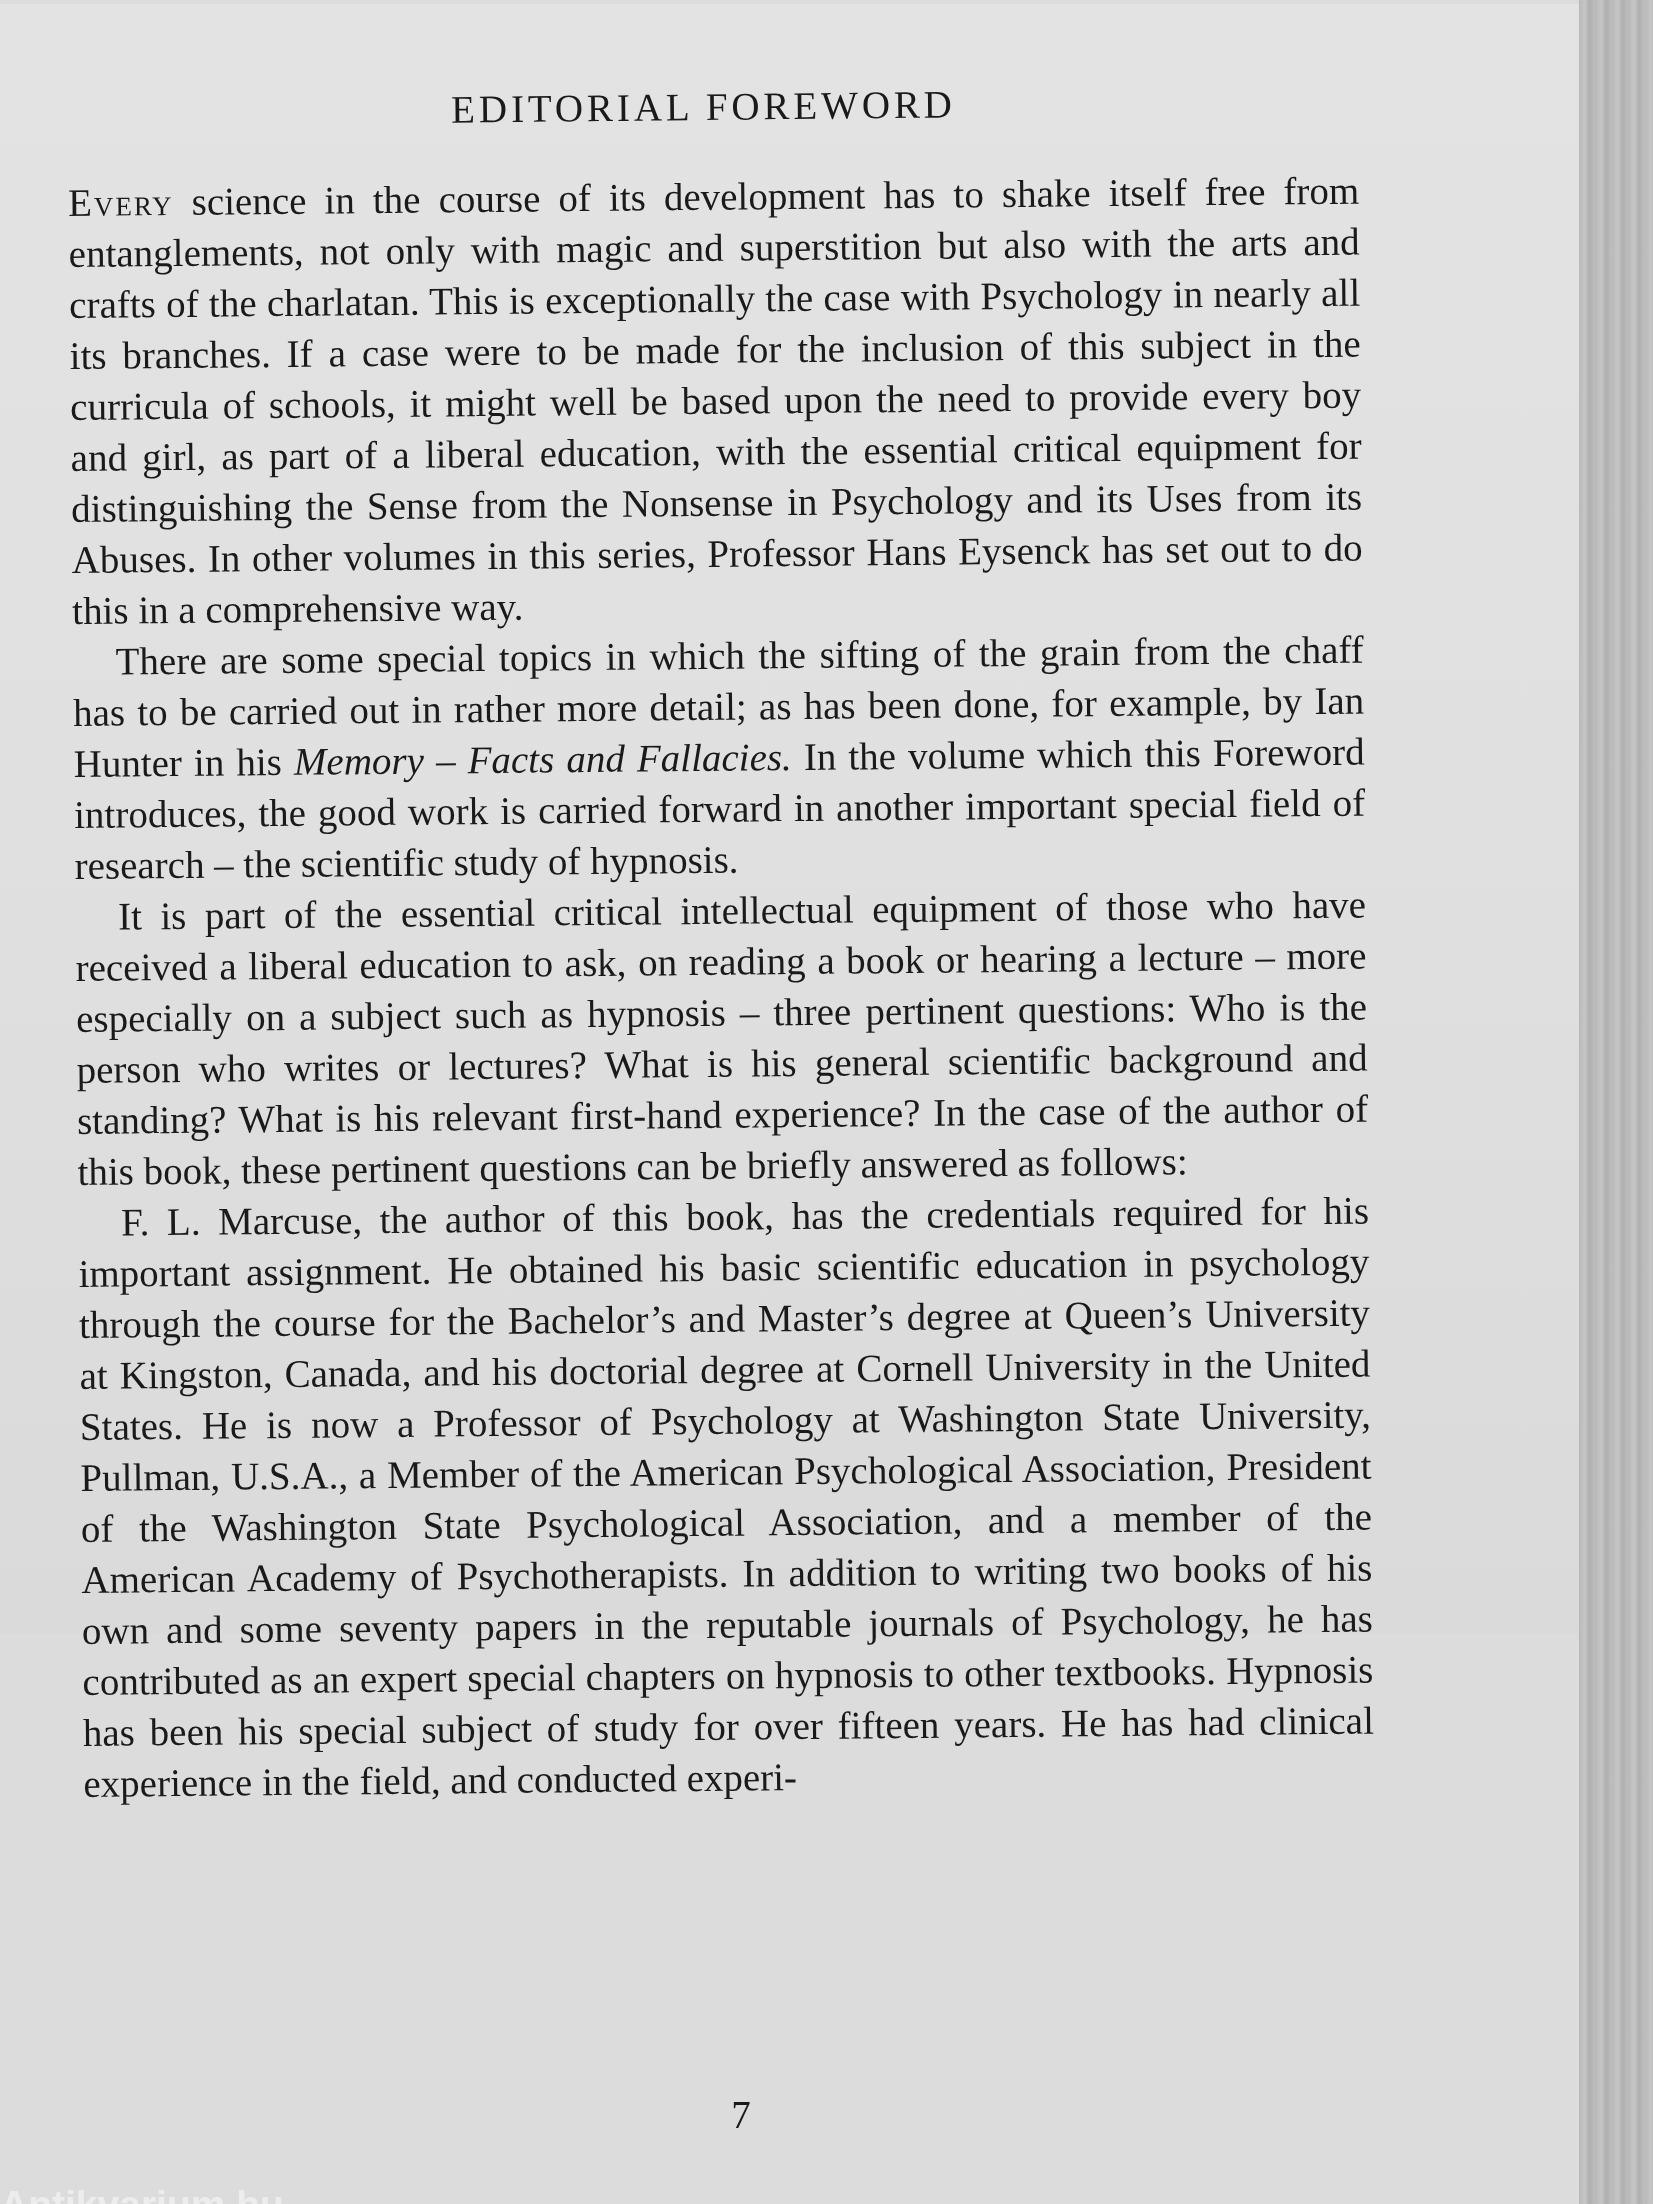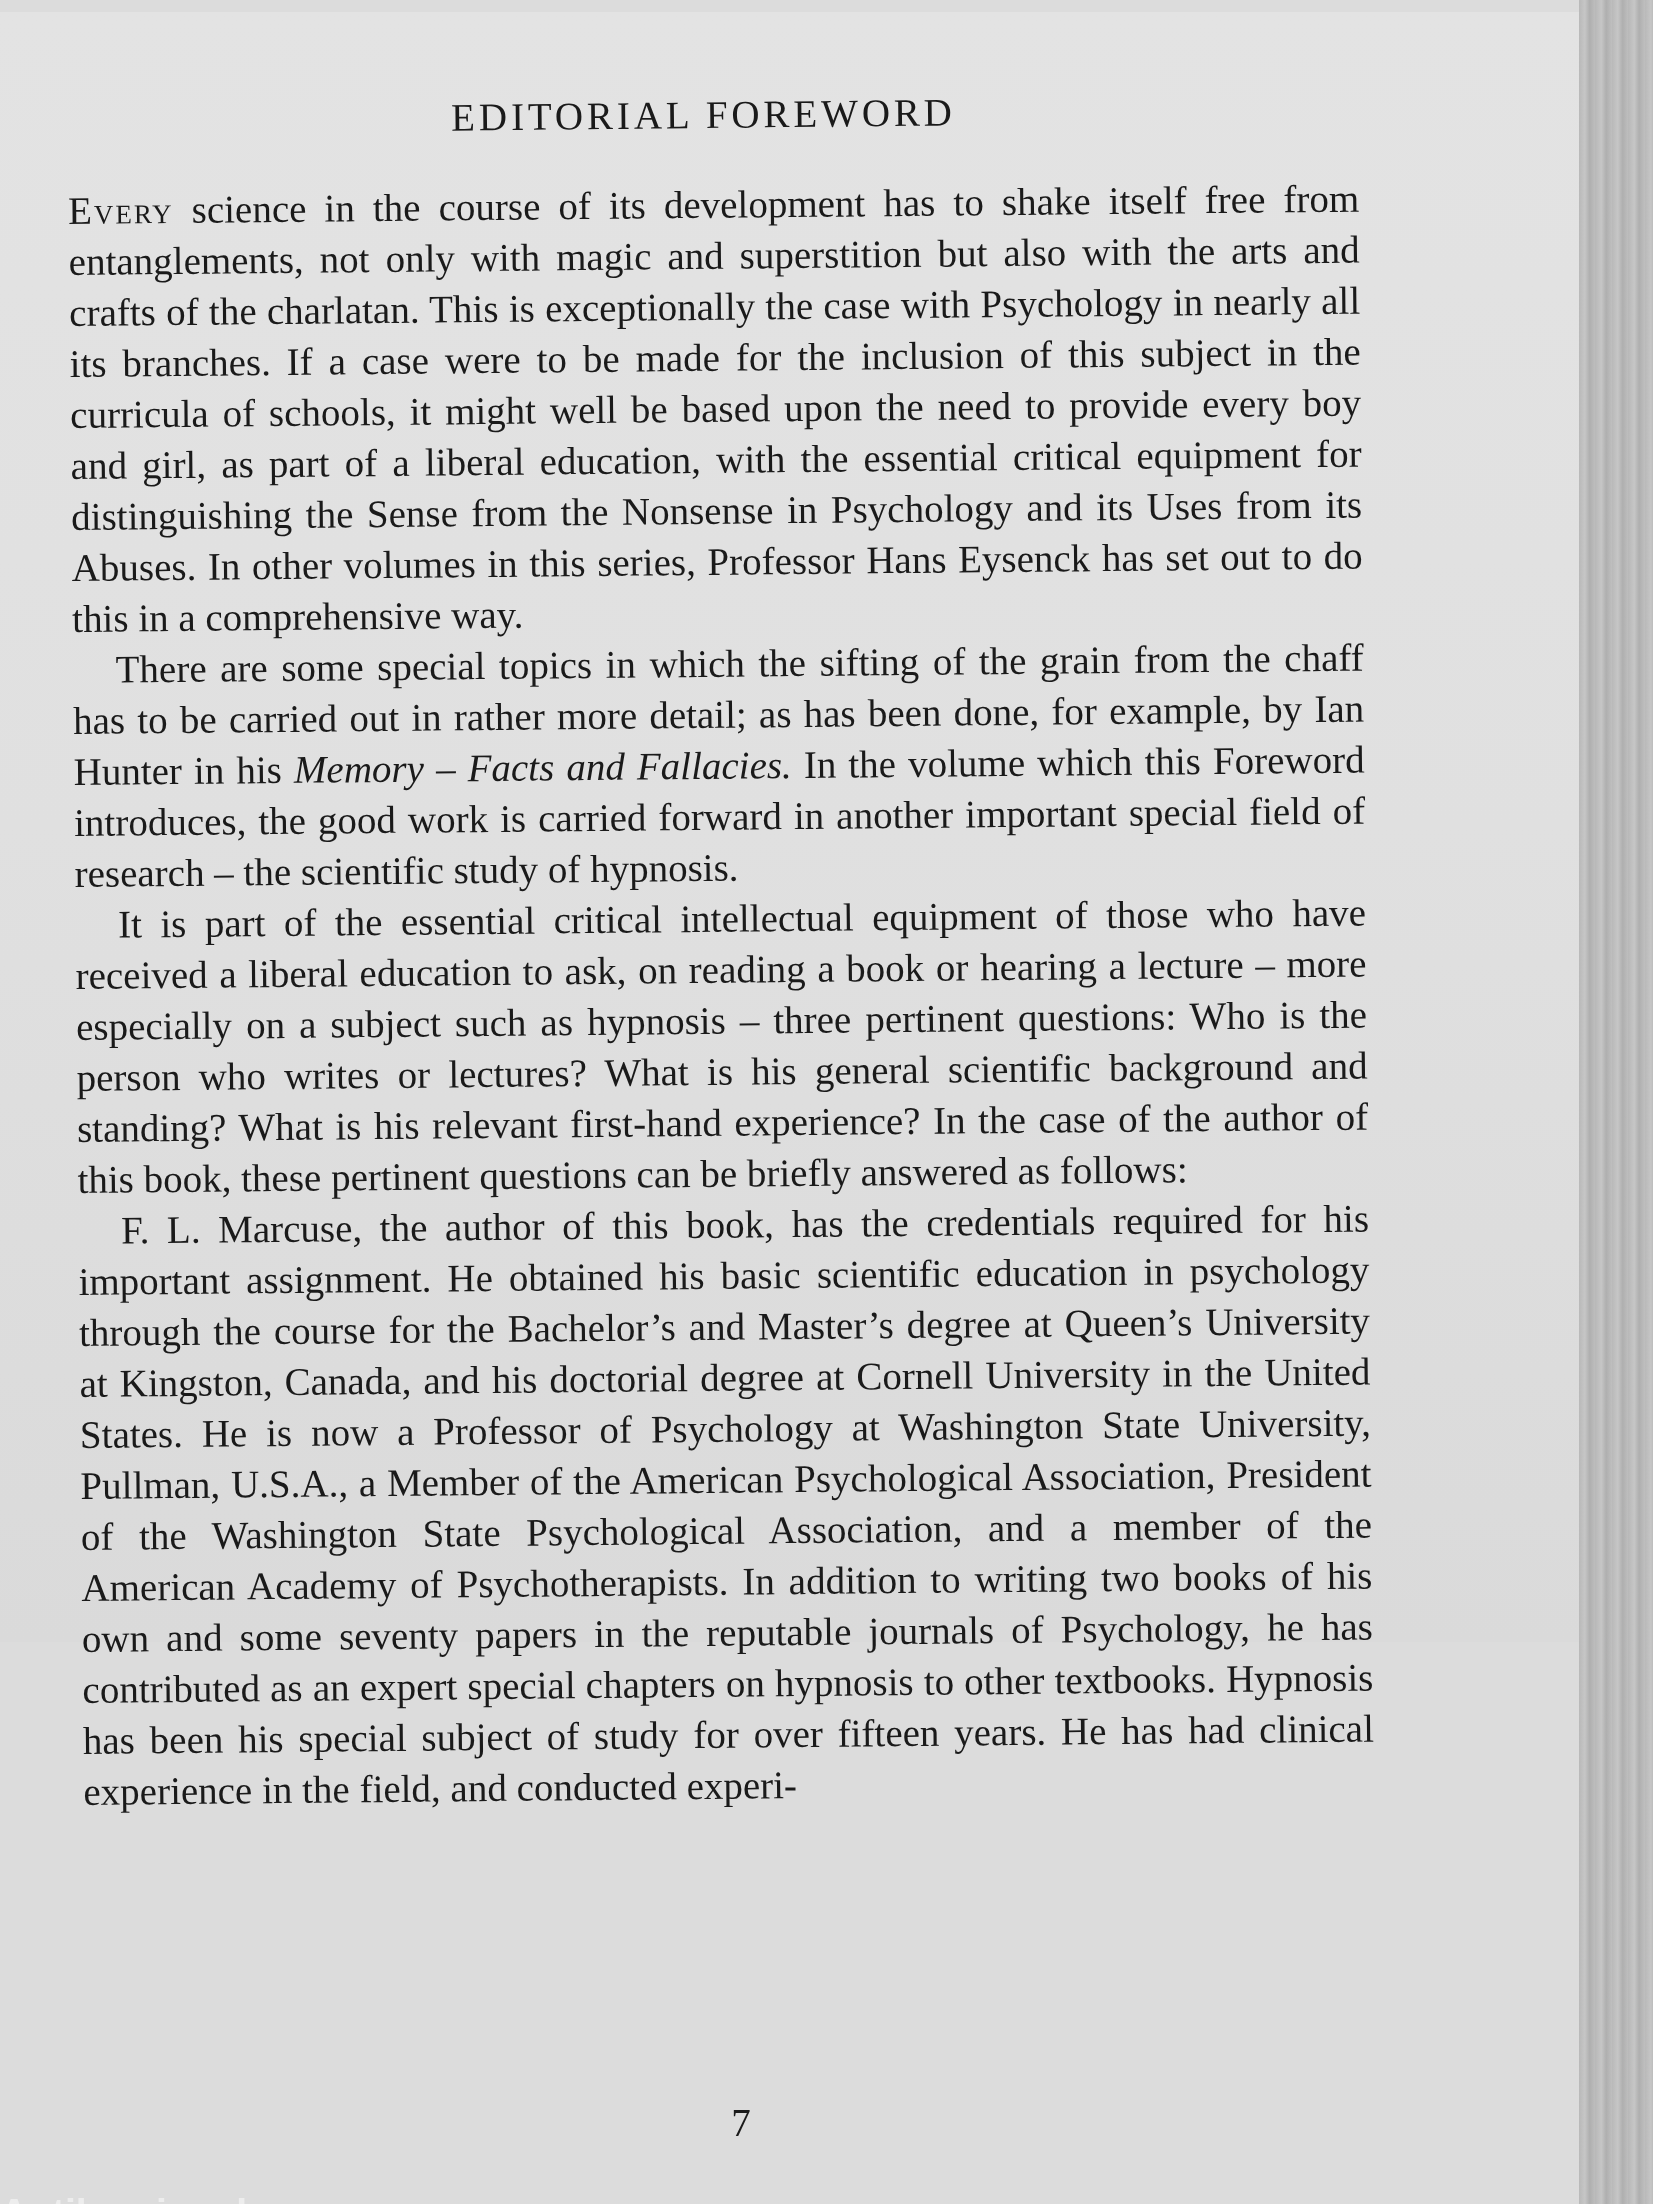--- a/index.html
+++ b/index.html
@@ -4,21 +4,21 @@
   <style>
     html, body { margin: 0; padding: 0; }
     body {
       width: 1654px; height: 2205px; overflow: hidden;
       background: #dcdcdc;
       position: relative;
       font-family: "Liberation Serif", "DejaVu Serif", serif;
       color: #1a1a1a;
     }
     .page {
-      position: absolute; left: 0; top: 12px;
+      position: absolute; left: 0; top: 4px;
       width: 1579px; height: 1630px;
       background: linear-gradient(180deg, #e3e3e3 0%, #e0e0e0 50%, #dadada 100%);
     }
     .edge {
       position: absolute; left: 1579px; top: 0;
       width: 75px; height: 2205px;
       background: repeating-linear-gradient(90deg, #b9b9b9 0px, #c6c6c6 5.8px, #afafaf 10.7px, #bfbfbf 16.5px);
     }
     .title {
       position: absolute; left: 0; width: 1407px; top: 80px;

